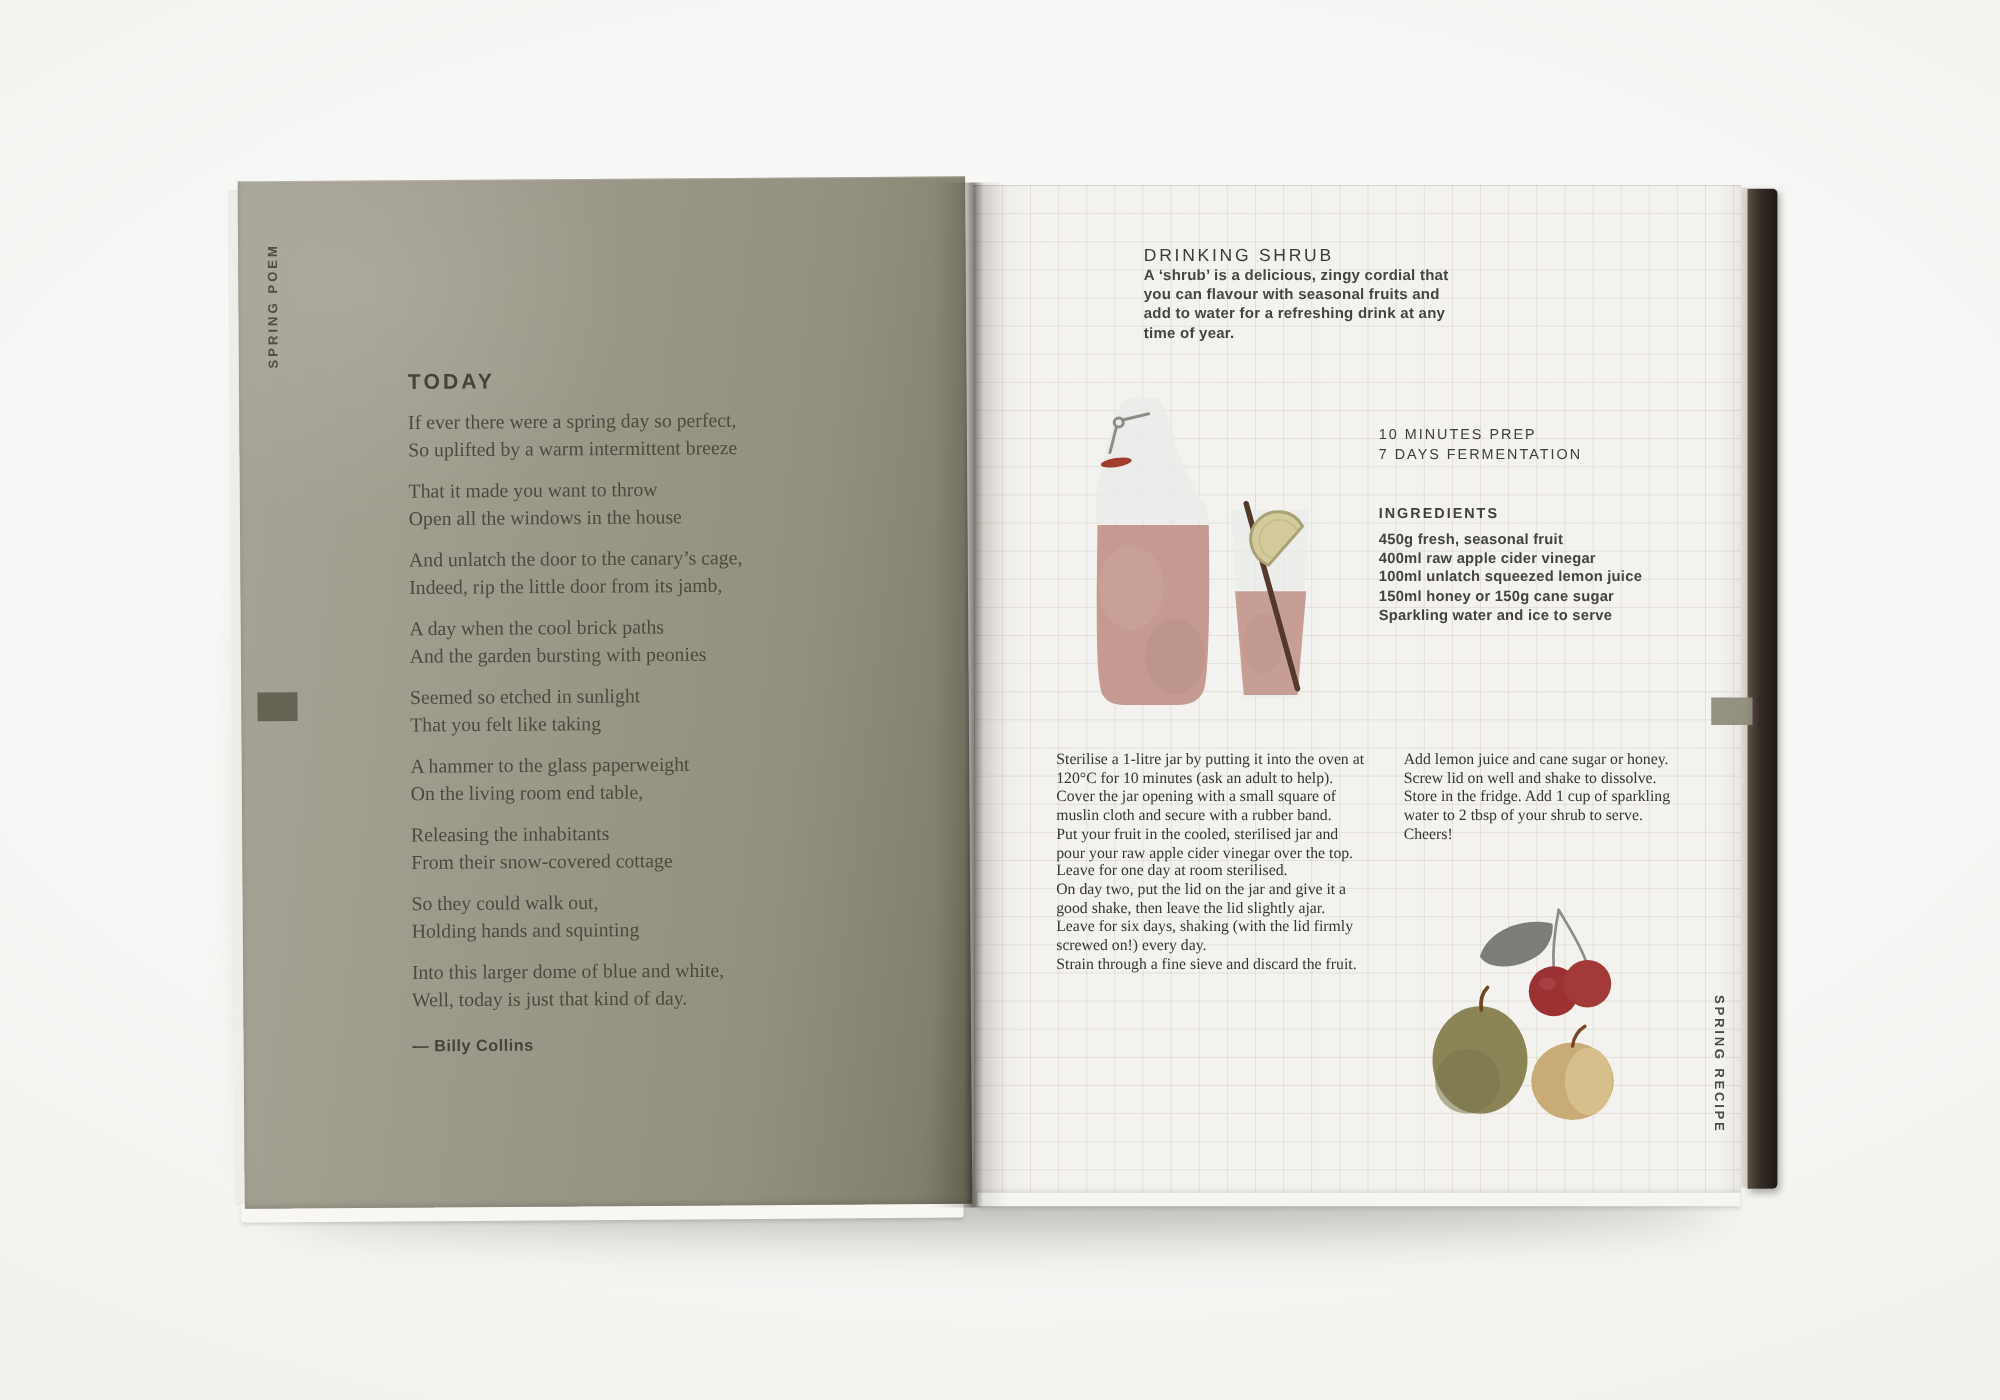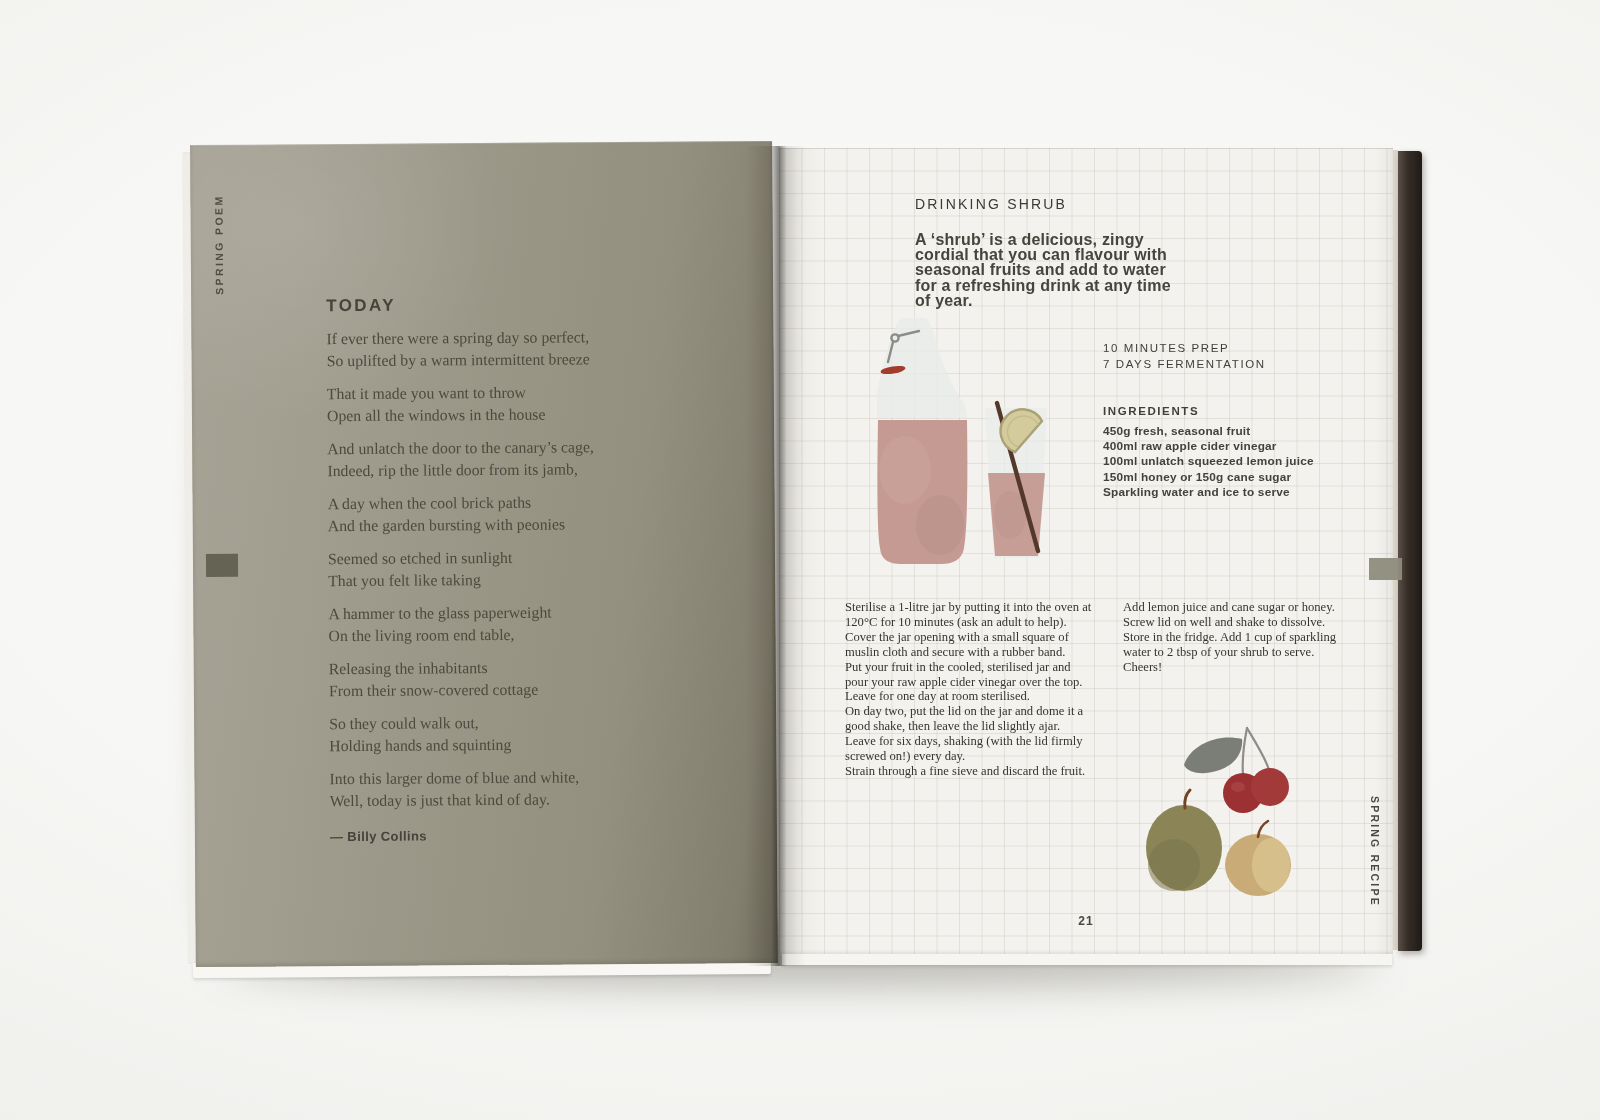--- a/index.html
+++ b/index.html
@@ -67,21 +67,21 @@
                linear-gradient(to left, rgba(70,62,50,.06), transparent 3%);}
   .page-edge-highlight{left:618px;top:4px;width:5px;height:800px;background:#dcd7ca;}
   .book-cover-edge{left:623px;top:5px;width:24px;height:800px;border-radius:0 4px 4px 0;
     background:linear-gradient(to right, #5a5048 0%, #352d27 40%, #1f1a16 100%);
     box-shadow:2px 3px 6px rgba(40,35,28,.35);}
   .page-tab-right{left:590px;top:410px;width:33px;height:22px;
     background:var(--tab_light_olive,#8e8c7c);opacity:.95;}
 
   .recipe-title{left:136px;top:48px;font-size:14px;letter-spacing:2.2px;font-weight:normal;
     color:var(--heading_ink,#3b3a35);}
-  .recipe-intro{left:136px;top:84px;width:260px;font-size:16px;line-height:15.2px;
+  .recipe-intro{left:136px;top:65px;width:260px;font-size:12px;line-height:15.2px;
     letter-spacing:.2px;color:#45443e;font-weight:bold;}
 
   .info-col{left:324px;top:192px;width:230px;color:#403f39;}
   .prep-line{font-size:11.5px;letter-spacing:1.6px;line-height:16px;font-weight:normal;}
   .ing-title{margin-top:33px;font-size:11.5px;letter-spacing:1.6px;font-weight:bold;}
   .ing-list{margin-top:7px;}
   .ing-line{font-size:11.8px;line-height:15.2px;letter-spacing:.2px;font-weight:bold;color:#43423c;}
 
   .steps-col{top:452px;font-family:"Liberation Serif", serif;font-size:12.6px;line-height:14.9px;
     color:var(--recipe_ink,#36352f);}
@@ -213,21 +213,21 @@
             <div class="ing-line">150ml honey or 150g cane sugar</div>
             <div class="ing-line">Sparkling water and ice to serve</div>
           </div>
       </div>
 
       <div class="abs steps-col c1">
           <p class="step">Sterilise a 1-litre jar by putting it into the oven at 120°C for 10 minutes (ask an adult to help).</p>
           <p class="step">Cover the jar opening with a small square of muslin cloth and secure with a rubber band.</p>
           <p class="step">Put your fruit in the cooled, sterilised jar and pour your raw apple cider vinegar over the top.</p>
           <p class="step">Leave for one day at room sterilised.</p>
-          <p class="step">On day two, put the lid on the jar and dome it a good shake, then leave the lid slightly ajar.</p>
+          <p class="step">On day two, put the lid on the jar and give it a good shake, then leave the lid slightly ajar.</p>
           <p class="step">Leave for six days, shaking (with the lid firmly screwed on!) every day.</p>
           <p class="step">Strain through a fine sieve and discard the fruit.</p>
         </div>
       <div class="abs steps-col c2">
           <p class="step">Add lemon juice and cane sugar or honey. Screw lid on well and shake to dissolve.</p>
           <p class="step">Store in the fridge. Add 1 cup of sparkling water to 2 tbsp of your shrub to serve. Cheers!</p>
         </div>
 
       <svg class="abs illo" style="left:351px;top:567px;" width="180" height="200" viewBox="0 0 180 200">
         <g>
@@ -245,21 +245,20 @@
           <ellipse cx="44" cy="150" rx="26" ry="26" style="fill:var(--apple_green_shade,#7a744c);opacity:.55"></ellipse>
           <path d="M55,93 C54,85 56,79 60,75" style="fill:none;stroke:var(--apple_stem_brown,#6f4524);stroke-width:3;stroke-linecap:round"></path>
         </g>
         <g>
           <ellipse cx="128" cy="150" rx="33" ry="31" style="fill:var(--apple_tan,#c9ab77)"></ellipse>
           <ellipse cx="141" cy="150" rx="19" ry="27" style="fill:var(--apple_tan_light,#d9c28e);opacity:.85"></ellipse>
           <path d="M128,122 C129,114 133,109 138,106" style="fill:none;stroke:#7a4526;stroke-width:2.6;stroke-linecap:round"></path>
         </g>
       </svg>
 
-      <div class="abs page-number">21</div>
 
       <div class="abs edge-label-right">SPRING RECIPE</div>
 
       <div class="abs page-tab-right"></div>
     </div>
   </div>
 
   <div class="abs" style="left:746px;top:146px;width:60px;height:820px;pointer-events:none;
               background:linear-gradient(to right, transparent 0%, rgba(60,55,45,.22) 42%,
               rgba(22,19,15,.50) 54%, rgba(80,74,60,.12) 68%, transparent 100%);"></div>

